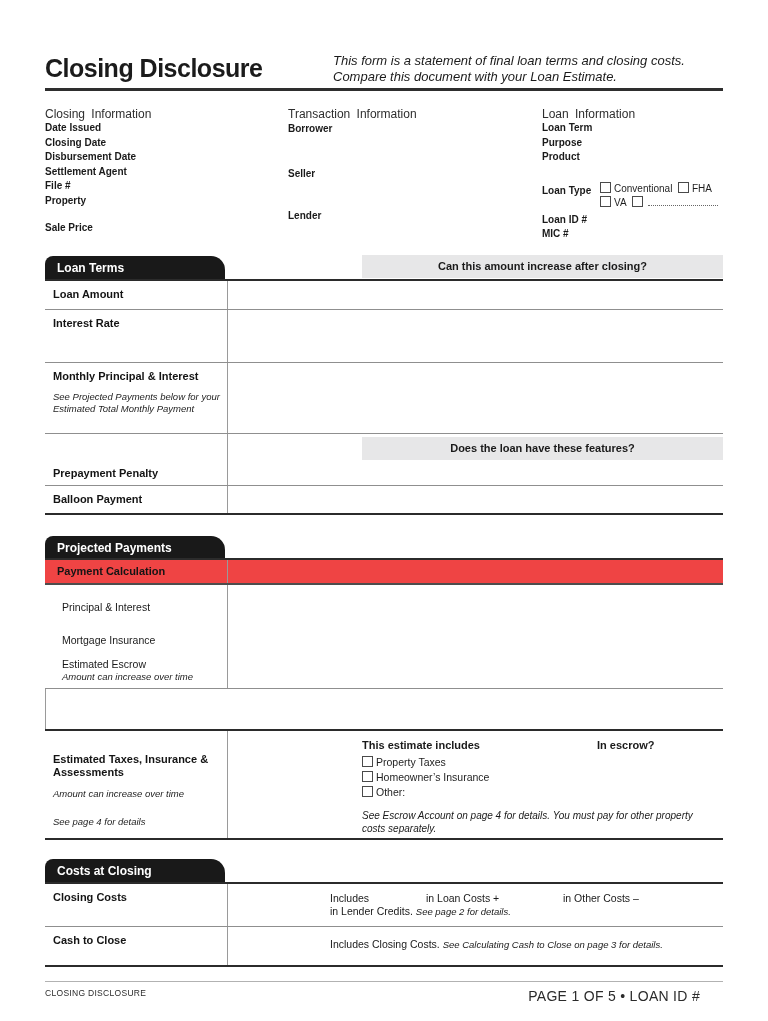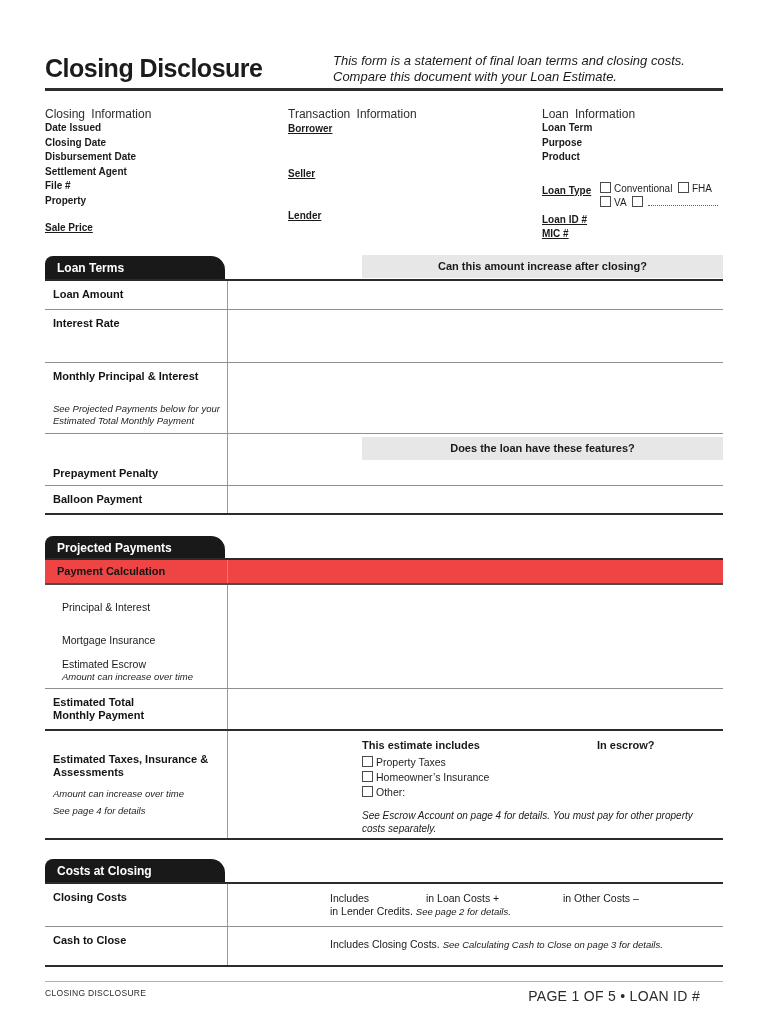--- a/index.html
+++ b/index.html
@@ -1,20 +1,20 @@
 <!DOCTYPE html>
 <html><head>
 <meta charset="utf-8">
 <style>
   html,body { margin:0; padding:0; background:#ffffff; }
   .page {
     position:relative; width:768px; height:1021px; background:#ffffff;
     font-family:"Liberation Sans", sans-serif; color:#1e1e1e; overflow:hidden;
   }
-  .abs { position:absolute;text-decoration:underline; }
+  .abs { position:absolute; }
 
   
   .title { position:absolute; left:45px; top:54px; font-size:25px; font-weight:bold; letter-spacing:-0.5px; color:#1b1b1b; }
   .hdr-desc { position:absolute; left:333px; top:53px; width:402px; font-size:13px; font-style:italic; line-height:16px; color:#1b1b1b; }
   .hdr-rule { position:absolute; left:45px; top:88px; width:678px; height:3px; background:#2e2e2e; }
 
   
   .info-heading { position:absolute; top:107px; font-size:12px; color:#2e2e2e; word-spacing:3px; }
   .ilabel { font-size:10px; font-weight:bold; line-height:14.5px; color:#1a1a1a; white-space:nowrap; }
   .istack { position:absolute; }
@@ -112,21 +112,21 @@
     </div>
     <div class="row" style="height:53px">
       <div class="lcell">
           <div class="blabel">Interest Rate</div>
         </div>
       <div class="rcell"></div>
     </div>
     <div class="row" style="height:71px">
       <div class="lcell">
         <div class="blabel">Monthly Principal &amp; Interest</div>
-        <div class="note" style="width:170px; margin-top:20px">See Projected Payments below for your Estimated Total Monthly Payment</div>
+        <div class="note" style="width:170px; margin-top:8px">See Projected Payments below for your Estimated Total Monthly Payment</div>
       </div>
       <div class="rcell"></div>
     </div>
     <div class="row" style="height:52px">
       <div class="qbar" style="left:317px; top:3px">Does the loan have these features?</div>
       <div class="lcell" style="padding-top:33px">
           <div class="blabel">Prepayment Penalty</div>
         </div>
       <div class="rcell"></div>
     </div>
@@ -151,30 +151,27 @@
     <div class="row" style="height:104px">
       <div class="lcell" style="padding-top:16px; padding-left:17px">
         <div class="pitem" style="margin-bottom:20px">Principal &amp; Interest</div>
         <div class="pitem" style="margin-bottom:11px">Mortgage Insurance</div>
         <div class="pitem">Estimated Escrow</div>
         <div class="note">Amount can increase over time</div>
       </div>
       <div class="rcell"></div>
     </div>
     <div class="row thick" style="height:42px">
-      <div class="lcell">
-          <div class="blabel" style="width:100px">Estimated Total Monthly Payment</div>
-        </div>
       <div class="rcell"></div>
     </div>
     <div class="row last" style="height:107px">
       <div class="lcell" style="padding-top:22px">
         <div class="blabel" style="width:160px">Estimated Taxes, Insurance &amp; Assessments</div>
         <div class="note" style="margin-top:9px">Amount can increase over time</div>
-        <div class="note" style="margin-top:5px">See page 4 for details</div>
+        <div class="note" style="margin-top:16px">See page 4 for details</div>
       </div>
       <div class="rcell">
         <div class="r-flow bold" style="left:134px; top:8px">This estimate includes</div>
         <div class="r-flow bold" style="left:369px; top:8px">In escrow?</div>
         <div class="cbitem" style="left:134px; top:25px"><span class="cb"></span><span>Property Taxes</span></div>
         <div class="cbitem" style="left:134px; top:40px"><span class="cb"></span><span>Homeowner’s Insurance</span></div>
         <div class="cbitem" style="left:134px; top:55px"><span class="cb"></span><span>Other:</span></div>
         <div class="r-flow it" style="left:134px; top:78px; width:352px; font-size:10px">See Escrow Account on page 4 for details. You must pay for other property costs separately.</div>
       </div>
     </div>

